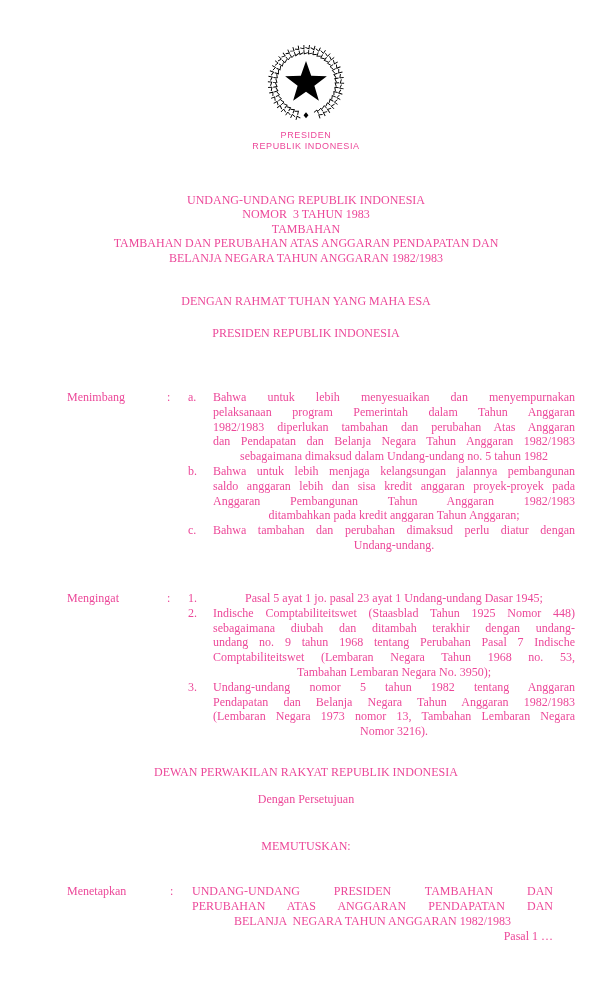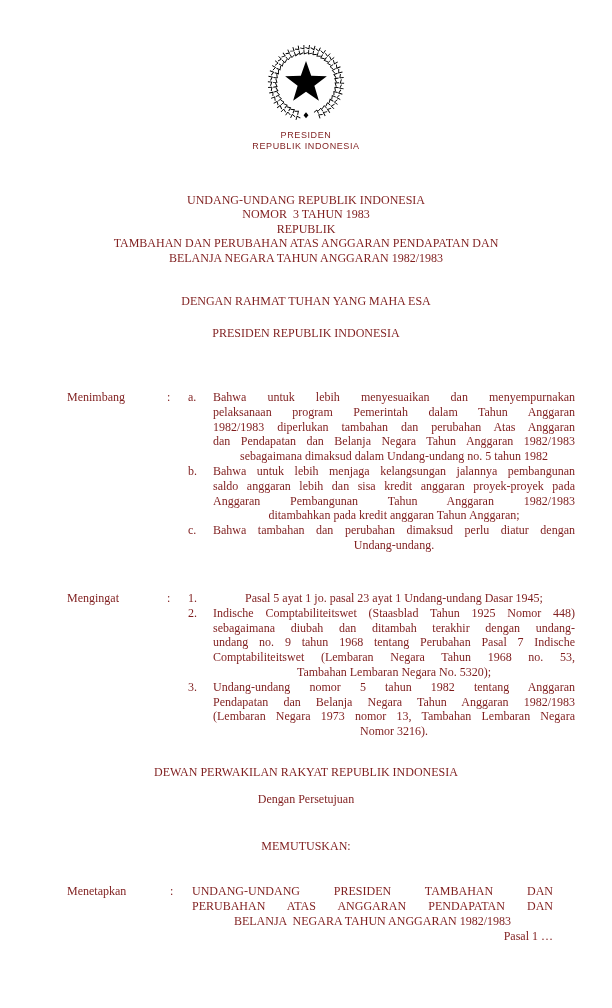--- a/index.html
+++ b/index.html
@@ -1,17 +1,17 @@
 <!DOCTYPE html>
 <html><head>
 <meta charset="utf-8">
 <style>
   html,body{margin:0;padding:0;background:#ffffff;}
   .page{position:relative;width:612px;height:996px;background:#ffffff;
-        font-family:"Liberation Serif",serif;font-size:12px;color:#7f1d1d;overflow:hidden;}
+        font-family:"Liberation Serif",serif;font-size:12px;color:#ec4899;overflow:hidden;}
   .abs{position:absolute;}
   .centered{left:0;width:612px;text-align:center;}
 
   
   .seal-svg{display:inline-block;}
   .seal-line{font-family:"Liberation Sans",sans-serif;font-size:9px;letter-spacing:0.6px;line-height:11px;}
   #wreath-leaves path{stroke:#000;stroke-width:0.9;fill:none;}
 
   
   .title-block{top:193px;line-height:14.4px;}
@@ -125,21 +125,21 @@
       <polygon id="seal-star" fill="#000000" points="45.0,18.5 50.1,33.0 65.4,33.4 53.2,42.7 57.6,57.4 45.0,48.6 32.4,57.4 36.8,42.7 24.6,33.4 39.9,33.0"></polygon>
       <path d="M45,68.5 l2.4,3 l-2.4,3 l-2.4,-3 z" fill="#000000"></path>
     </svg>
   </div>
   <div class="abs centered seal-line" style="top:130px;">PRESIDEN</div>
   <div class="abs centered seal-line" style="top:141px;">REPUBLIK INDONESIA</div>
 
   <div class="abs centered title-block">
       <div class="tline">UNDANG-UNDANG REPUBLIK INDONESIA</div>
       <div class="tline">NOMOR  3 TAHUN 1983</div>
-      <div class="tline">REPUBLIK</div>
+      <div class="tline">TAMBAHAN</div>
       <div class="tline">TAMBAHAN DAN PERUBAHAN ATAS ANGGARAN PENDAPATAN DAN</div>
       <div class="tline">BELANJA NEGARA TAHUN ANGGARAN 1982/1983</div>
     </div>
 
   <div class="abs centered" style="top:294px;">DENGAN RAHMAT TUHAN YANG MAHA ESA</div>
   <div class="abs centered" style="top:326px;">PRESIDEN REPUBLIK INDONESIA</div>
 
   <section class="abs section" style="top:390px;left:0;width:612px;">
     <div class="clabel">Menimbang</div>
     <div class="ccolon">:</div>
@@ -183,21 +183,21 @@
             <div class="tline">Pasal 5 ayat 1 jo. pasal 23 ayat 1 Undang-undang Dasar 1945;</div>
           </div>
       </div>
       <div class="item">
         <span class="marker">2.</span>
         <div class="itext">
             <div class="tline jst">Indische Comptabiliteitswet (Staasblad Tahun 1925 Nomor 448)</div>
             <div class="tline jst">sebagaimana diubah dan ditambah terakhir dengan undang-</div>
             <div class="tline jst">undang no. 9 tahun 1968 tentang Perubahan Pasal 7 Indische</div>
             <div class="tline jst">Comptabiliteitswet (Lembaran Negara Tahun 1968 no. 53,</div>
-            <div class="tline">Tambahan Lembaran Negara No. 5320);</div>
+            <div class="tline">Tambahan Lembaran Negara No. 3950);</div>
           </div>
       </div>
       <div class="item">
         <span class="marker">3.</span>
         <div class="itext">
             <div class="tline jst">Undang-undang nomor 5 tahun 1982 tentang Anggaran</div>
             <div class="tline jst">Pendapatan dan Belanja Negara Tahun Anggaran 1982/1983</div>
             <div class="tline jst">(Lembaran Negara 1973 nomor 13, Tambahan Lembaran Negara</div>
             <div class="tline">Nomor 3216).</div>
           </div>

